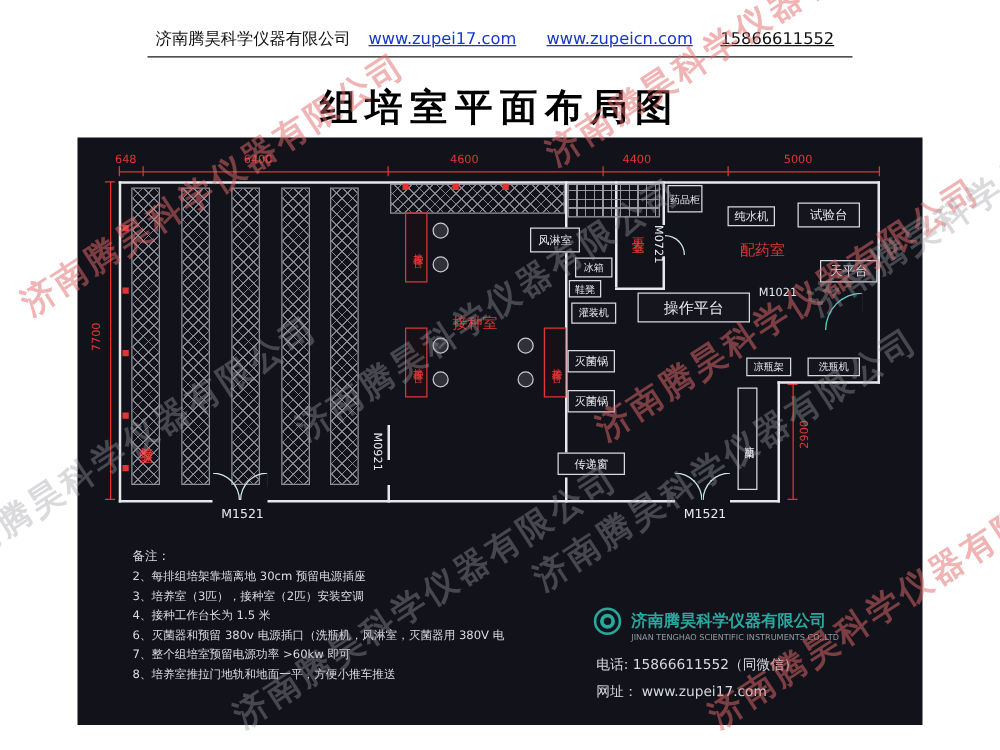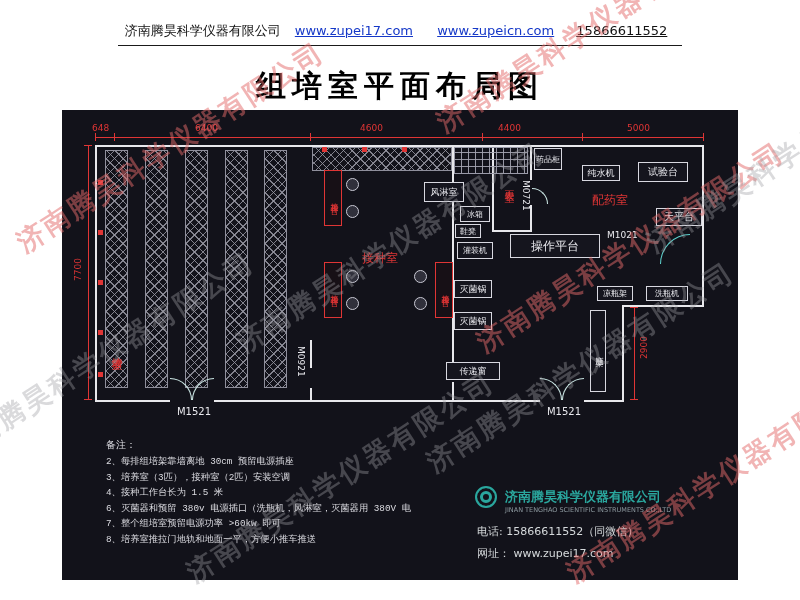--- a/index.html
+++ b/index.html
@@ -37,21 +37,21 @@
   .lab { position:absolute; white-space:nowrap; }
   .red { color:#e03535; }
   .wht { color:#e9e9ee; }
   .stool { position:absolute; width:13px; height:13px; border:1px solid #c9c9d4; border-radius:50%; background:rgba(120,120,135,.3); }
   .socket { position:absolute; width:5px; height:5px; background:#e03535; }
   .arc { position:absolute; border:0 solid #cde8e6; }
   .arc-tr { border-top-width:1.5px; border-right-width:1.5px; border-radius:0 100% 0 0; }
   .arc-tl { border-top-width:1.5px; border-left-width:1.5px; border-radius:100% 0 0 0; }
   .cyan { border-color:#5fd3cf; }
 
-  .notes { position:absolute; left:44px; top:328px; width:310px; color:#dcdce2;font-family:Liberation Mono, monospace; }
+  .notes { position:absolute; left:44px; top:328px; width:310px; color:#dcdce2; }
   .notes .nh { font-size:10px; margin-bottom:2px; }
   .notes .ni { font-size:9.3px; line-height:15.5px; white-space:nowrap; }
 
   .fblock { position:absolute; left:413px; top:370px; width:260px; }
   .flogo { position:absolute; left:0; top:6px; width:22px; height:22px; border:2px solid #2aa79e; border-radius:50%;
            box-shadow:inset 0 0 0 3px #12121a, inset 0 0 0 6px #2aa79e; }
   .fcompany { position:absolute; left:30px; top:8px; color:#2aa79e; font-size:13px; font-weight:bold; white-space:nowrap; }
   .fen { position:absolute; left:30px; top:26px; color:#8e9aa0; font-size:6.5px; white-space:nowrap; }
   .fphone { position:absolute; left:2px; top:44px; color:#d6dadc; font-size:11px; white-space:nowrap; }
   .fsite { position:absolute; left:2px; top:66px; color:#d6dadc; font-size:11px; white-space:nowrap; }

